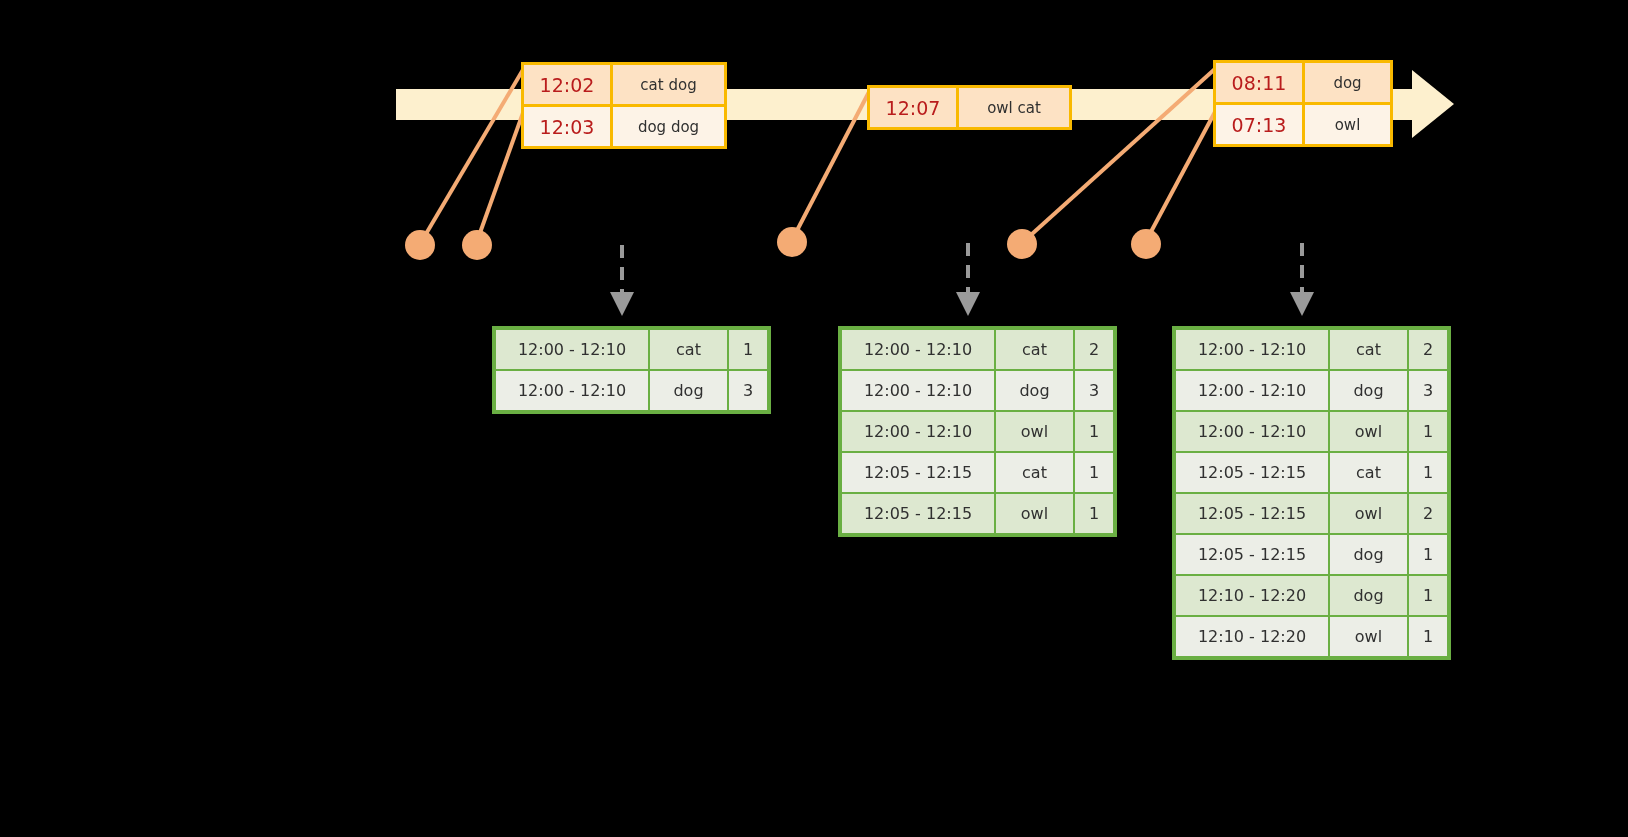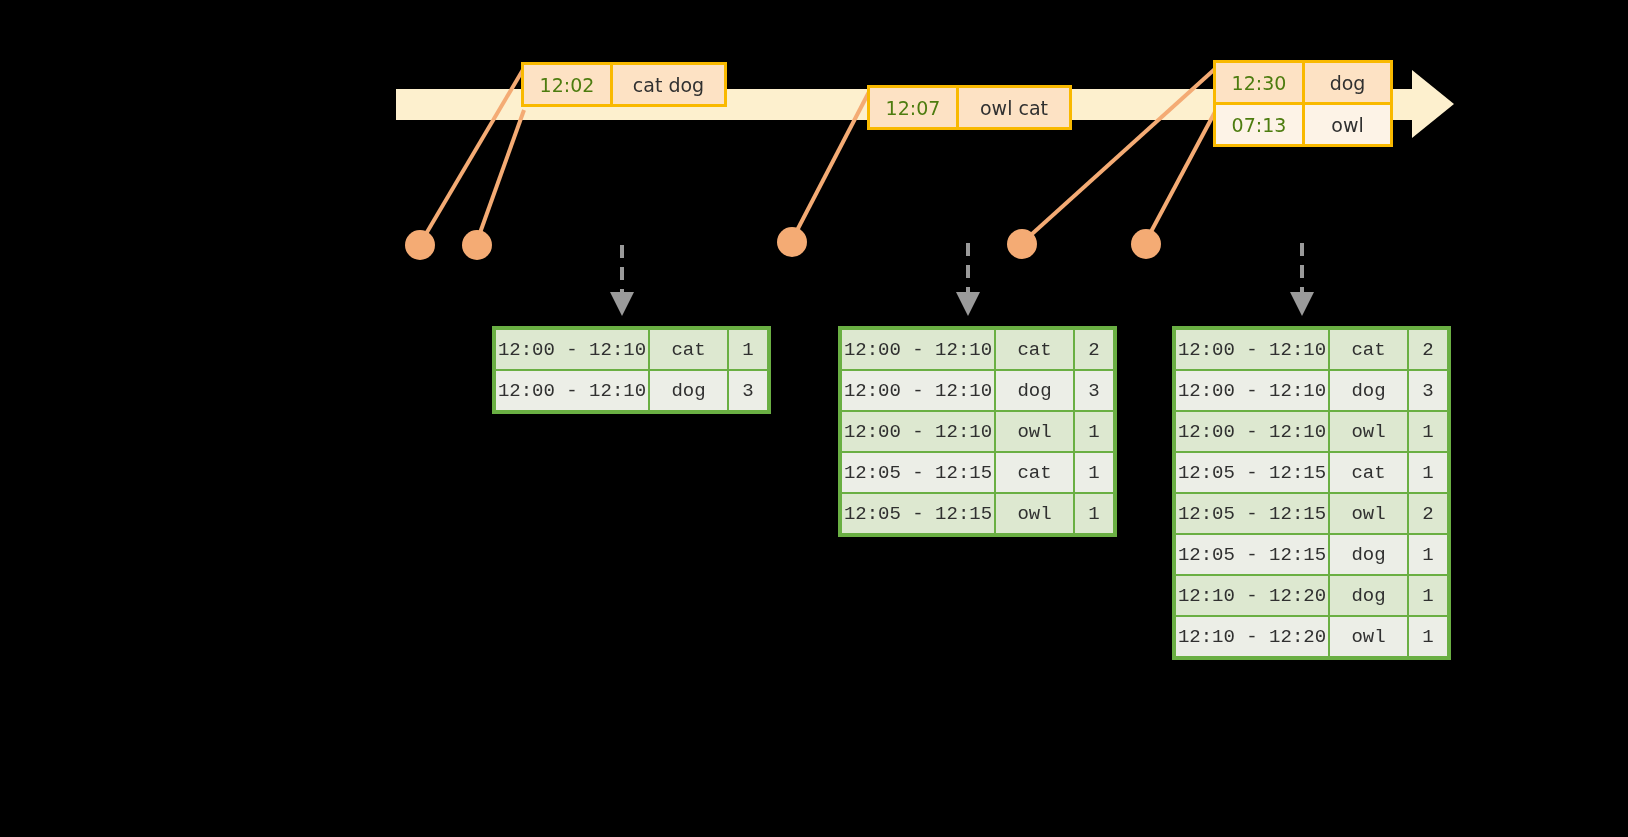--- a/index.html
+++ b/index.html
@@ -54,28 +54,28 @@
   }
   .event-row.shade  { background: #fde2c4; }
   .event-row.light  { background: #fdf3e7; }
   .event-time {
     width: 86px;
     border-right: 3px solid #f9b900;
     display: flex;
     align-items: center;
     justify-content: center;
     font-size: 19px;
-    color: #4d7c0f;
+    color: #b91c1c;
   }
   .event-words {
     flex: 1;
     display: flex;
     align-items: center;
     justify-content: center;
-    font-size: 19px;
+    font-size: 15px;
     color: #303030;
     padding: 0 12px;
   }
 
   #event-box-1 { left: 521px; top: 62px; width: 206px; }
   #event-box-2 { left: 867px; top: 85px; width: 205px; }
   #event-box-3 { left: 1213px; top: 60px; width: 180px; }
 
   
   #connectors {
@@ -99,24 +99,23 @@
   .rt-row {
     display: flex;
     height: 39px;
     margin-bottom: 2px;
   }
   .rt-row:last-child { margin-bottom: 0; }
   .rt-cell {
     display: flex;
     align-items: center;
     justify-content: center;
-    font-size: 19px;
+    font-size: 16px;
     color: #303030;
     margin-right: 2px;
-    font-family: Liberation Mono, monospace;
   }
   .rt-cell:last-child { margin-right: 0; }
   .rt-row.shade .rt-cell { background: #dde8d0; }
   .rt-row.light .rt-cell { background: #eceee7; }
   .rt-win  { width: 152px; }
   .rt-key  { width: 77px; }
   .rt-cnt  { width: 38px; }
 
   #result-table-1 { left: 492px; top: 326px; }
   #result-table-2 { left: 838px; top: 326px; }
@@ -156,32 +155,36 @@
       <line x1="1302" y1="243" x2="1302" y2="295" stroke="#9a9a9a" stroke-width="4" stroke-dasharray="13,9"></line>
       <polygon points="1290,292 1314,292 1302,316" fill="#9a9a9a"></polygon>
     </g>
   </svg>
 
   <div class="event-box" id="event-box-1">
     <div class="event-row shade">
       <div class="event-time">12:02</div>
       <div class="event-words">cat dog</div>
     </div>
+    <div class="event-row light">
+      <div class="event-time">12:03</div>
+      <div class="event-words">dog dog</div>
+    </div>
   </div>
 
   <div class="event-box" id="event-box-2">
     <div class="event-row shade">
       <div class="event-time">12:07</div>
       <div class="event-words">owl cat</div>
     </div>
   </div>
 
   <div class="event-box" id="event-box-3">
     <div class="event-row shade">
-      <div class="event-time">12:30</div>
+      <div class="event-time">08:11</div>
       <div class="event-words">dog</div>
     </div>
     <div class="event-row light">
       <div class="event-time">07:13</div>
       <div class="event-words">owl</div>
     </div>
   </div>
 
   <div class="result-table" id="result-table-1">
       <div class="rt-row shade">

